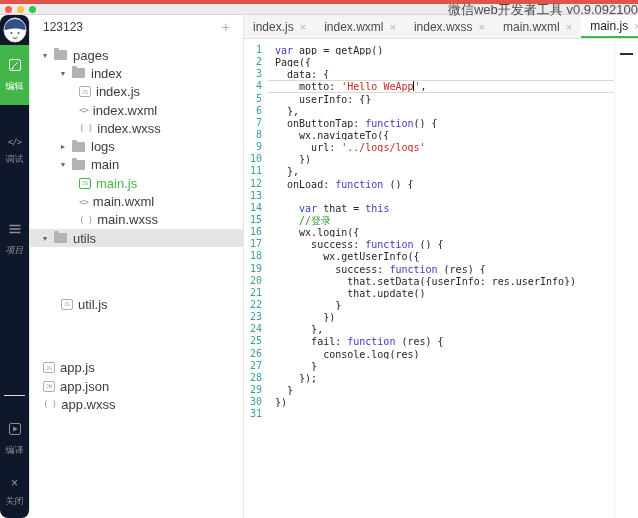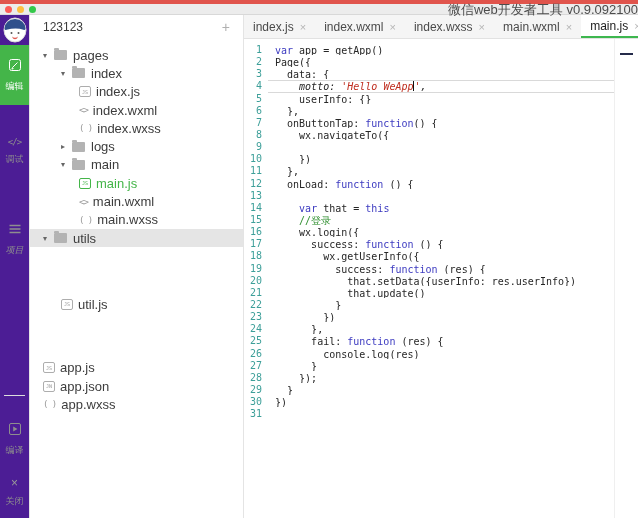--- a/index.html
+++ b/index.html
@@ -11,21 +11,21 @@
   .top-strip { height:4px; background:#e0544c; flex:none; }
   .titlebar { height:11px; background:#ececec; border-bottom:1px solid #d8d8d8; position:relative; flex:none; }
   .lights { position:absolute; left:5px; top:2px; display:flex; gap:5px; }
   .light { width:7px; height:7px; border-radius:50%; display:inline-block; }
   .light.r { background:#fc5b57; } .light.y { background:#fdbe41; } .light.g { background:#34c84a; }
   .wtitle { text-align:right; font-size:13px; line-height:11px; color:#4c4c4c; }
 
   .app { flex:1; display:flex; min-height:0; }
 
   
-  .sidebar { width:30px; flex:none; background:#4c1d95; border-right:1px solid #e4e4e4; display:flex; flex-direction:column; align-items:stretch; }
+  .sidebar { width:30px; flex:none; background:#0f172a; border-right:1px solid #e4e4e4; display:flex; flex-direction:column; align-items:stretch;border-radius:8px; }
   .avatar { margin:2px auto 2px; width:24px; height:26px; cursor:pointer; }
   .nav-item { text-align:center; color:#8e8e8e; cursor:pointer; }
   .nav-item .nlabel { display:block; font-size:9px; margin-top:4px; }
   .nav-item.active { background:#44b549; color:#fff; padding:13px 0 12px; }
   .nav-item.active .nlabel { color:#fff; }
   .ni-debug { margin-top:26px; }
   .ni-project { margin-top:56px;font-style:italic; }
   .icon-code { font-family:"DejaVu Sans Mono", monospace; font-size:9px; letter-spacing:-1px; }
   .sb-spacer { flex:1; }
   .sb-divider { height:1px; background:#ddd; margin:0 4px 26px; }
@@ -56,21 +56,21 @@
   .ficon-box { width:12px; height:11px; border:1px solid #adadad; border-radius:2px; color:#9a9a9a; font-size:5px; display:inline-flex; align-items:center; justify-content:center; flex:none; margin-right:5px; font-family:"DejaVu Sans Mono", monospace; }
   .ficon-glyph { color:#9a9a9a; font-size:9px; font-family:"DejaVu Sans Mono", monospace; flex:none; margin-right:5px; letter-spacing:-1px; }
   .trow.activefile { color:#44b549; }
   .trow.activefile .ficon-box { border-color:#44b549; color:#44b549; }
 
   
   .editor { flex:1; position:relative; background:#fff; padding-top:5px; overflow:hidden; font-family:"DejaVu Sans Mono", monospace; }
   .cm-line { display:flex; height:12.15px; line-height:12.15px; font-size:10px; }
   .ln { width:18px; text-align:right; color:#3d9f99; flex:none; }
   .lc { flex:1; margin-left:6px; margin-right:24px; padding-left:7px; white-space:pre; color:#262626; border-top:1px solid transparent; border-bottom:1px solid transparent; overflow:hidden; }
-  .cm-line.current .lc { border-color:#d9d9d9;font-style:italic; }
+  .cm-line.current .lc { border-color:#d9d9d9; }
   .tok.k { color:#3c3ac0; }
   .tok.s { color:#bf2d1f; }
   .tok.c { color:#2f8f2f; }
   .cursor { display:inline-block; width:1px; height:10px; background:#111; vertical-align:-1px; }
   .right-gutter { position:absolute; top:0; right:0; bottom:0; width:24px; border-left:1px solid #efefef; background:#fff; }
   .scroll-marker { position:absolute; top:14px; left:5px; width:13px; height:2px; background:#252b4a; }
 </style>
 </head>
 <body>
 
@@ -245,20 +245,21 @@
               <div class="cm-line">
                 <span class="ln">7</span>
                 <span class="lc"><span class="tok p">  onButtonTap: </span><span class="tok k">function</span><span class="tok p">() {</span></span>
               </div>
               <div class="cm-line">
                 <span class="ln">8</span>
                 <span class="lc"><span class="tok p">    wx.navigateTo({</span></span>
               </div>
               <div class="cm-line">
                 <span class="ln">9</span>
+                <span class="lc"><span class="tok p">      url: </span><span class="tok s">'../logs/logs'</span></span>
               </div>
               <div class="cm-line">
                 <span class="ln">10</span>
                 <span class="lc"><span class="tok p">    })</span></span>
               </div>
               <div class="cm-line">
                 <span class="ln">11</span>
                 <span class="lc"><span class="tok p">  },</span></span>
               </div>
               <div class="cm-line">

